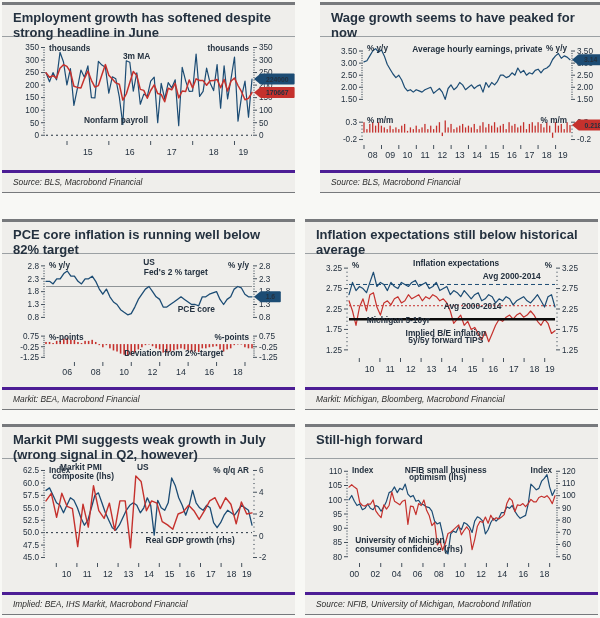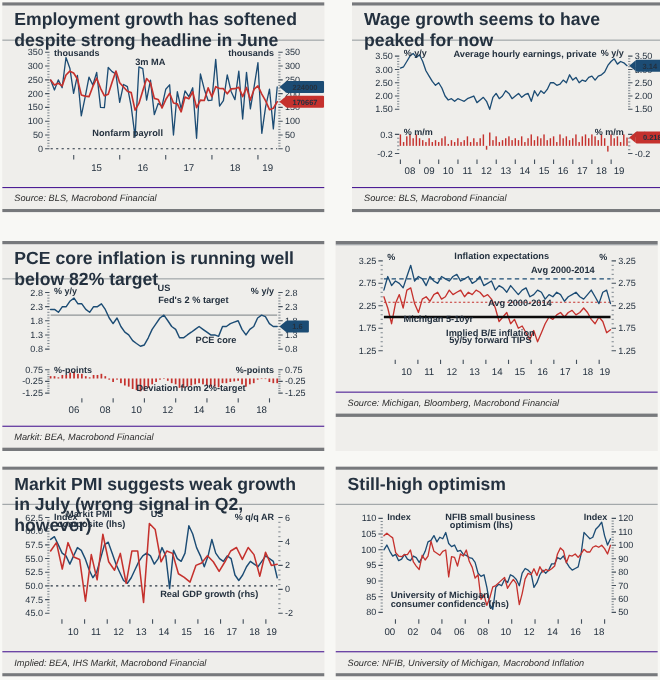--- a/index.html
+++ b/index.html
@@ -1,24 +1,24 @@
 <!DOCTYPE html>
 <html><head>
 <meta charset="utf-8">
 <style>
   html,body{margin:0;padding:0;}
   body{width:600px;height:618px;background:#f8f8f5;position:relative;
        font-family:"Liberation Sans",sans-serif;}
   .panel{position:absolute;width:293px;height:191px;background:#efeeeb;overflow:hidden;}
   .topbar,.botbar{height:3px;background:#77797c;}
-  .ptitle{margin:0;height:26px;padding:5px 11px 0 11px;font-size:16px;line-height:1.18;
+  .ptitle{margin:0;height:26px;padding:5px 11px 0 11px;font-size:13px;line-height:1.18;
           font-weight:bold;color:#24313f;}
   .rule{height:0;border-top:1px solid #9ba0a3;}
   svg.chart{display:block;width:293px;height:133px;}
-  .src{border-top:1px solid #4c1d95;height:15px;padding:4px 11px 0 11px;
+  .src{border-top:3px solid #4c1d95;height:15px;padding:4px 11px 0 11px;
        font-size:8.4px;font-style:italic;color:#2d2d2d;}
   svg text{font-family:"Liberation Sans",sans-serif;fill:#24313f;}
 </style>
 </head>
 <body>
 
 <section class="panel" style="left:2px;top:2px">
   <div class="topbar"></div>
   <h2 class="ptitle">Employment growth has softened despite strong headline in June</h2>
   <div class="rule"></div>
@@ -510,20 +510,21 @@
       <text x="178.93" y="121" text-anchor="middle" font-size="8.8">14</text>
       <text x="207.358" y="121" text-anchor="middle" font-size="8.8">16</text>
       <text x="235.786" y="121" text-anchor="middle" font-size="8.8">18</text>
     </svg>
   <div class="src">Markit: BEA, Macrobond Financial</div>
   <div class="botbar"></div>
 </section>
 
 <section class="panel" style="left:305px;top:219px">
   <div class="topbar"></div>
+  <h2 class="ptitle">Inflation expectations still below historical average</h2>
   <div class="rule"></div>
   <svg class="chart" viewBox="0 0 293 133">
       <line x1="39" y1="95.86956521739131" x2="43" y2="95.86956521739131" stroke="#44505c" stroke-width="1"></line>
       <text x="37" y="98.66956521739131" text-anchor="end" font-size="8.2">1.25</text>
       <line x1="41" y1="91.78260869565217" x2="43" y2="91.78260869565217" stroke="#5a6570" stroke-width="0.7"></line>
       <line x1="41" y1="87.69565217391305" x2="43" y2="87.69565217391305" stroke="#5a6570" stroke-width="0.7"></line>
       <line x1="41" y1="83.60869565217392" x2="43" y2="83.60869565217392" stroke="#5a6570" stroke-width="0.7"></line>
       <line x1="41" y1="79.52173913043478" x2="43" y2="79.52173913043478" stroke="#5a6570" stroke-width="0.7"></line>
       <line x1="39" y1="75.43478260869566" x2="43" y2="75.43478260869566" stroke="#44505c" stroke-width="1"></line>
       <text x="37" y="78.23478260869565" text-anchor="end" font-size="8.2">1.75</text>
@@ -598,21 +599,21 @@
       <text x="85.2" y="118" text-anchor="middle" font-size="8.8">11</text>
       <text x="105.8" y="118" text-anchor="middle" font-size="8.8">12</text>
       <text x="126.4" y="118" text-anchor="middle" font-size="8.8">13</text>
       <text x="147" y="118" text-anchor="middle" font-size="8.8">14</text>
       <text x="167.6" y="118" text-anchor="middle" font-size="8.8">15</text>
       <text x="188.2" y="118" text-anchor="middle" font-size="8.8">16</text>
       <text x="208.8" y="118" text-anchor="middle" font-size="8.8">17</text>
       <text x="229.4" y="118" text-anchor="middle" font-size="8.8">18</text>
       <text x="244.85" y="118" text-anchor="middle" font-size="8.8">19</text>
     </svg>
-  <div class="src">Source: Michigan, Bloomberg, Macrobond Financial</div>
+  <div class="src">Markit: Michigan, Bloomberg, Macrobond Financial</div>
   <div class="botbar"></div>
 </section>
 
 <section class="panel" style="left:2px;top:424px">
   <div class="topbar"></div>
   <h2 class="ptitle">Markit PMI suggests weak growth in July (wrong signal in Q2, however)</h2>
   <div class="rule"></div>
   <svg class="chart" viewBox="0 0 293 133">
       <line x1="39" y1="98.5185185185185" x2="43" y2="98.5185185185185" stroke="#44505c" stroke-width="1"></line>
       <text x="37" y="101.3185185185185" text-anchor="end" font-size="8.2">45.0</text>
@@ -713,21 +714,21 @@
       <text x="208.8" y="118" text-anchor="middle" font-size="8.8">17</text>
       <text x="229.4" y="118" text-anchor="middle" font-size="8.8">18</text>
       <text x="244.85" y="118" text-anchor="middle" font-size="8.8">19</text>
     </svg>
   <div class="src">Implied: BEA, IHS Markit, Macrobond Financial</div>
   <div class="botbar"></div>
 </section>
 
 <section class="panel" style="left:305px;top:424px">
   <div class="topbar"></div>
-  <h2 class="ptitle">Still-high optimism</h2>
+  <h2 class="ptitle">Still-high forward</h2>
   <div class="rule"></div>
   <svg class="chart" viewBox="0 0 293 133">
       <line x1="39" y1="97.72727272727273" x2="43" y2="97.72727272727273" stroke="#44505c" stroke-width="1"></line>
       <text x="37" y="100.52727272727273" text-anchor="end" font-size="8.2">80</text>
       <line x1="41" y1="94.87878787878788" x2="43" y2="94.87878787878788" stroke="#5a6570" stroke-width="0.7"></line>
       <line x1="41" y1="92.03030303030303" x2="43" y2="92.03030303030303" stroke="#5a6570" stroke-width="0.7"></line>
       <line x1="41" y1="89.18181818181819" x2="43" y2="89.18181818181819" stroke="#5a6570" stroke-width="0.7"></line>
       <line x1="41" y1="86.33333333333334" x2="43" y2="86.33333333333334" stroke="#5a6570" stroke-width="0.7"></line>
       <line x1="39" y1="83.48484848484848" x2="43" y2="83.48484848484848" stroke="#44505c" stroke-width="1"></line>
       <text x="37" y="86.28484848484848" text-anchor="end" font-size="8.2">85</text>

